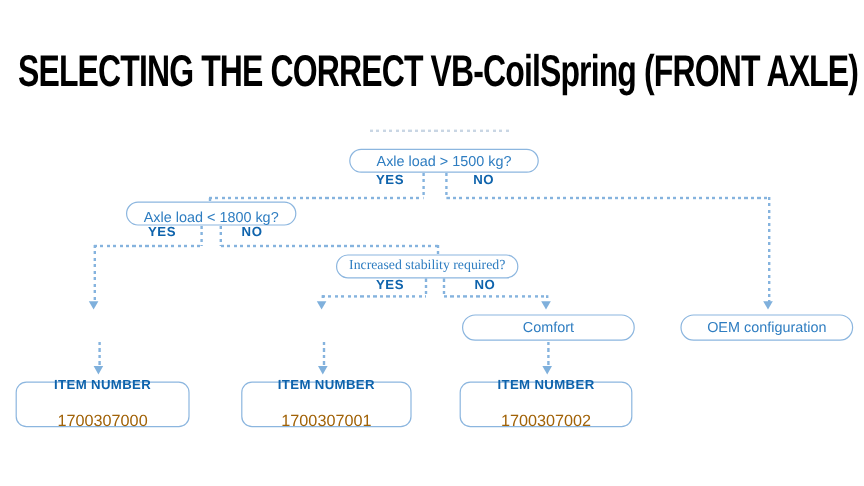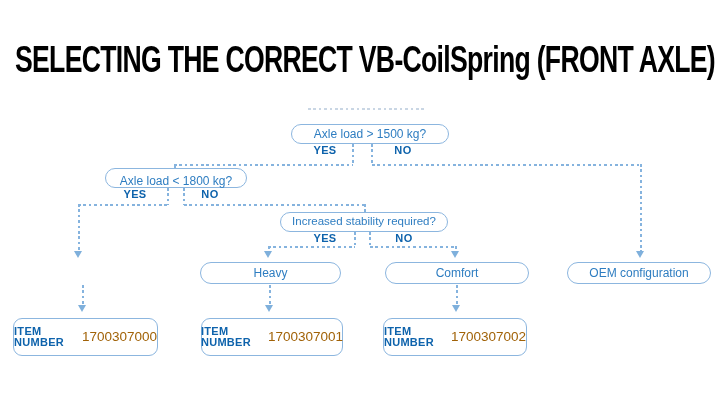--- a/index.html
+++ b/index.html
@@ -15,21 +15,21 @@
   }
   .pill{
     position:absolute;box-sizing:border-box;background:#fff;
     border:1.5px solid #8cb6df;border-radius:12px;
     display:flex;align-items:center;justify-content:center;
     color:#2e7dc1;font-size:12px;line-height:1;
   }
   .itembox{
     position:absolute;box-sizing:border-box;background:#fff;
     border:1.5px solid #8cb6df;border-radius:9px;
-    display:flex;align-items:center;justify-content:center;
+    display:flex;flex-direction:column;align-items:center;justify-content:center;
     gap:17px;
   }
   .item-heading{font-size:11px;font-weight:700;color:#0e63ac;letter-spacing:.3px;line-height:1;}
   .item-number{font-size:13.5px;color:#a16207;line-height:1;}
   .yn{
     position:absolute;width:44px;text-align:center;
     font-size:11px;font-weight:700;color:#0e63ac;letter-spacing:.4px;line-height:1;
   }
   .hl{position:absolute;height:2px;background:repeating-linear-gradient(90deg,#85b3de 0 2.6px,transparent 2.6px 5.4px);}
   .vl{position:absolute;width:2px;background:repeating-linear-gradient(180deg,#85b3de 0 2.6px,transparent 2.6px 5.4px);}
@@ -68,37 +68,34 @@
   <div class="yn" style="left:113px;top:189px;">YES</div>
   <div class="yn" style="left:188px;top:189px;">NO</div>
   <div class="vl" style="left:167px;top:188px;height:17px;"></div>
   <div class="vl" style="left:183px;top:188px;height:17px;"></div>
   <div class="hl" style="left:78px;top:204px;width:90px;"></div>
   <div class="hl" style="left:184px;top:204px;width:181px;"></div>
   <div class="vl" style="left:78px;top:204px;height:48px;"></div>
   <div class="arrow" style="left:74px;top:251px;"></div>
   <div class="vl" style="left:364px;top:204px;height:9px;"></div>
 
-  <div class="pill" style="left:280px;top:212px;width:168px;height:20px;font-size:11.5px;">
+  <div class="pill" style="left:280px;top:212px;width:152px;height:20px;font-size:11.5px;font-family:Liberation Serif, serif;">
     <span>Increased stability required?</span>
   </div>
   <div class="yn" style="left:303px;top:233px;">YES</div>
   <div class="yn" style="left:382px;top:233px;">NO</div>
   <div class="vl" style="left:354px;top:232px;height:15px;"></div>
   <div class="vl" style="left:369px;top:232px;height:15px;"></div>
   <div class="hl" style="left:268px;top:246px;width:87px;"></div>
   <div class="hl" style="left:370px;top:246px;width:86px;"></div>
   <div class="vl" style="left:268px;top:246px;height:6px;"></div>
   <div class="arrow" style="left:264px;top:251px;"></div>
   <div class="vl" style="left:455px;top:246px;height:6px;"></div>
   <div class="arrow" style="left:451px;top:251px;"></div>
 
-  <div class="pill" style="left:200px;top:262px;width:141px;height:22px;">
-    <span>Heavy</span>
-  </div>
   <div class="pill" style="left:385px;top:262px;width:144px;height:22px;">
     <span>Comfort</span>
   </div>
   <div class="pill" style="left:567px;top:262px;width:144px;height:22px;">
     <span>OEM configuration</span>
   </div>
 
   <div class="vl" style="left:82px;top:285px;height:20px;"></div>
   <div class="arrow" style="left:78px;top:305px;"></div>
   <div class="vl" style="left:269px;top:285px;height:20px;"></div>

